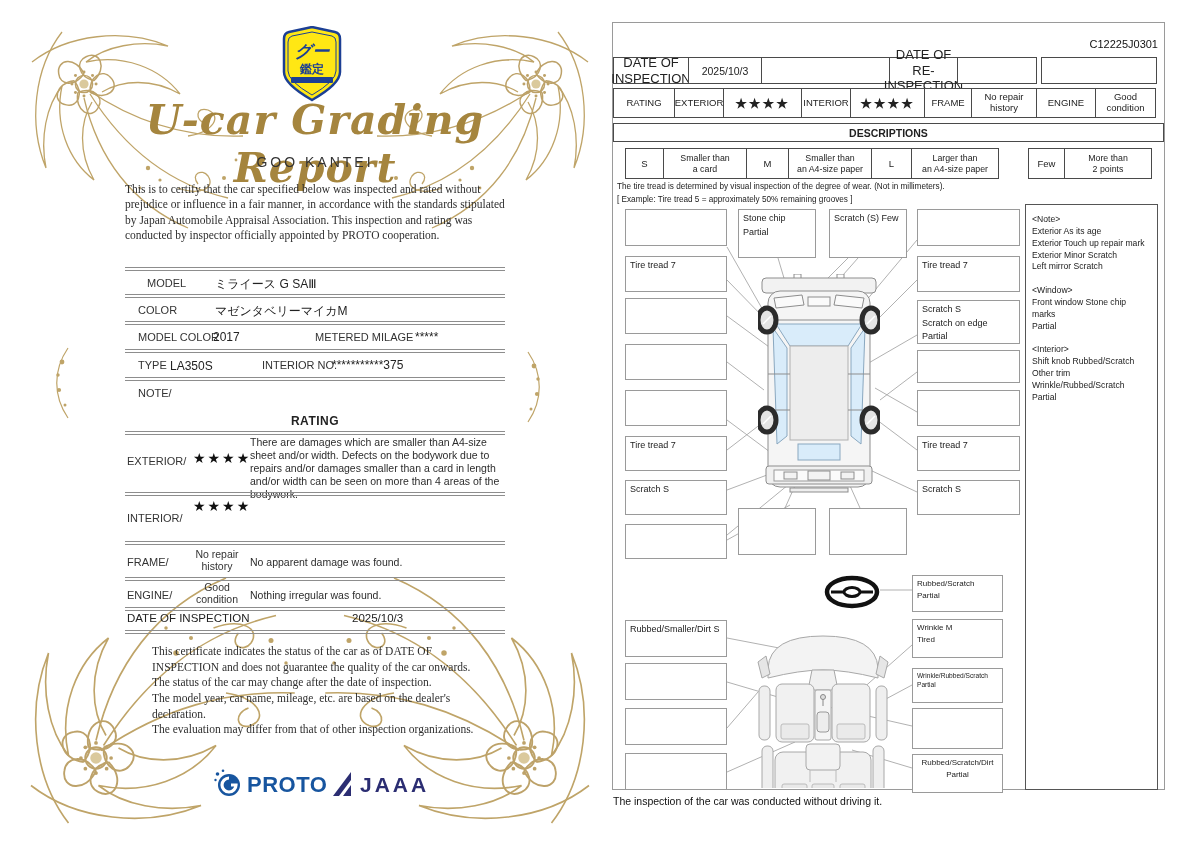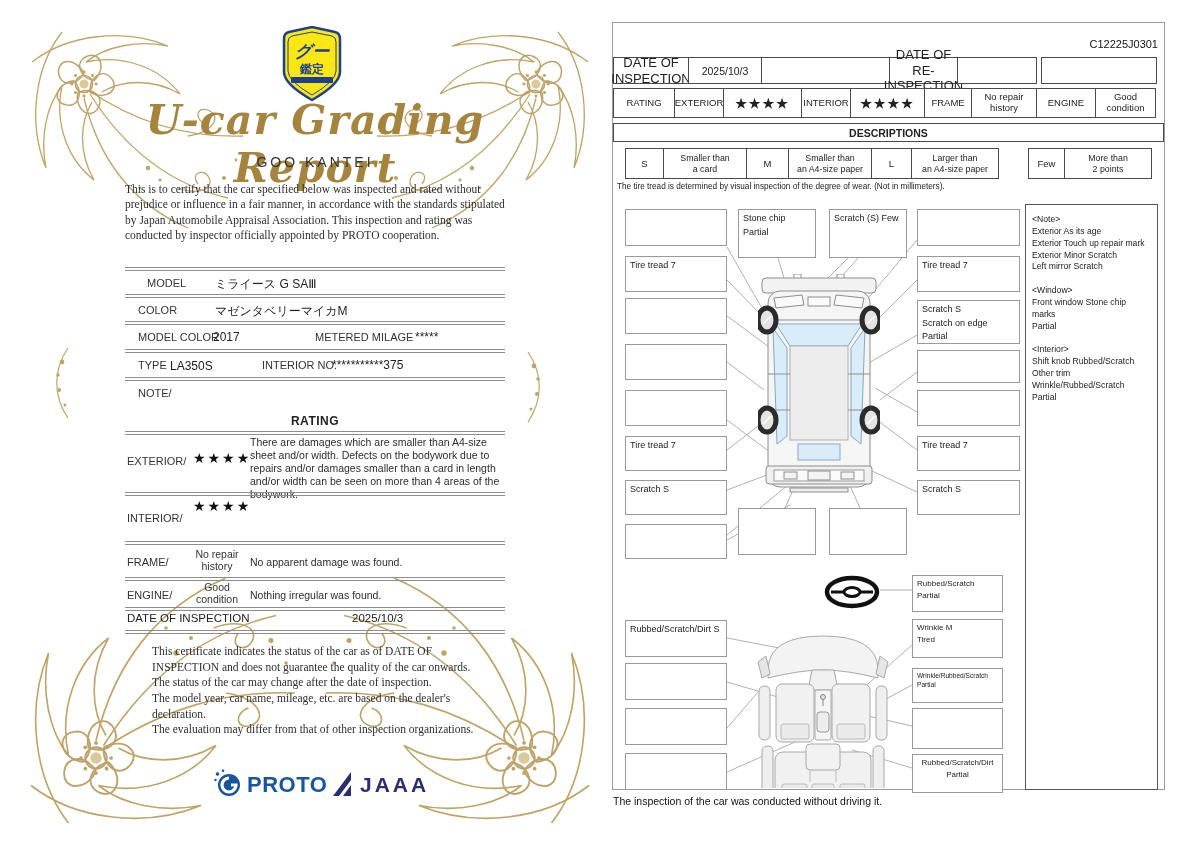--- a/index.html
+++ b/index.html
@@ -271,20 +271,21 @@
 an A4-size paper</div>
   </div>
   <div class="abs trow" style="left:1028px;top:148px;height:31px;">
     <div class="cell leg-key" style="width:37px;">Few</div>
     <div class="cell leg-txt pre" style="width:88px;">More than
 2 points</div>
   </div>
 
   <div class="abs tire-note" style="left:617px;top:181px;width:420px;">
     <div>The tire tread is determined by visual inspection of the degree of wear. (Not in millimeters).</div>
+    <div>[ Example: Tire tread 5 = approximately 50% remaining grooves ]</div>
   </div>
 
   <div class="abox" style="left:625px;top:209px;width:102px;height:37px;"></div>
   <div class="abox" style="left:625px;top:256px;width:102px;height:36px;">Tire tread 7</div>
   <div class="abox" style="left:625px;top:298px;width:102px;height:36px;"></div>
   <div class="abox" style="left:625px;top:344px;width:102px;height:36px;"></div>
   <div class="abox" style="left:625px;top:390px;width:102px;height:36px;"></div>
   <div class="abox" style="left:625px;top:436px;width:102px;height:35px;">Tire tread 7</div>
   <div class="abox" style="left:625px;top:480px;width:102px;height:35px;">Scratch S</div>
   <div class="abox" style="left:625px;top:524px;width:102px;height:35px;"></div>
@@ -371,21 +372,21 @@
       <rect x="19" y="124" width="96" height="52" rx="8" fill="#f1f1f1"></rect>
       <rect x="50" y="116" width="34" height="26" rx="4" fill="#f2f2f2"></rect>
       <line x1="54" y1="142" x2="54" y2="154" stroke="#bbb"></line>
       <line x1="80" y1="142" x2="80" y2="154" stroke="#bbb"></line>
       <rect x="26" y="156" width="25" height="13" rx="2" fill="#e9e9e9" stroke="#bbb"></rect>
       <rect x="56" y="156" width="22" height="13" rx="2" fill="#e9e9e9" stroke="#bbb"></rect>
       <rect x="84" y="156" width="25" height="13" rx="2" fill="#e9e9e9" stroke="#bbb"></rect>
     </g>
   </svg>
 
-  <div class="abox" style="left:625px;top:620px;width:102px;height:37px;">Rubbed/Scratch/Dirt S</div>
+  <div class="abox" style="left:625px;top:620px;width:102px;height:37px;">Rubbed/Smaller/Dirt S</div>
   <div class="abox" style="left:625px;top:663px;width:102px;height:37px;"></div>
   <div class="abox" style="left:625px;top:708px;width:102px;height:37px;"></div>
   <div class="abox" style="left:625px;top:753px;width:102px;height:37px;"></div>
 
   <div class="abox sm8" style="left:912px;top:575px;width:91px;height:37px;">Rubbed/Scratch Partial</div>
   <div class="abox sm8" style="left:912px;top:619px;width:91px;height:39px;">Wrinkle M
 Tired</div>
   <div class="abox tiny" style="left:912px;top:668px;width:91px;height:35px;">Wrinkle/Rubbed/Scratch Partial</div>
   <div class="abox" style="left:912px;top:708px;width:91px;height:41px;"></div>
   <div class="abox sm8" style="left:912px;top:754px;width:91px;height:39px;text-align:center;">Rubbed/Scratch/Dirt Partial</div>

